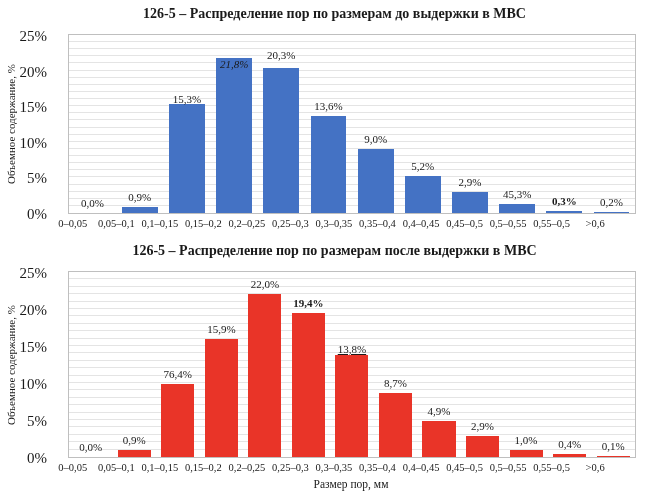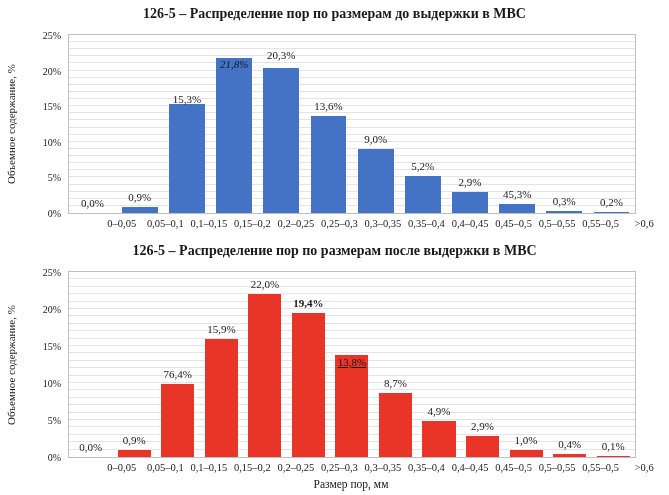--- a/index.html
+++ b/index.html
@@ -21,22 +21,22 @@
   .ylabel{
     position:absolute;top:50%;left:50%;
     transform:translate(-50%,-50%) rotate(-90deg);
     transform-origin:center;
     font-size:11px;white-space:nowrap;color:#1a1a1a;
   }
   .yticks{
     width:46px;flex:none;position:relative;
   }
   .ytick{
-    position:absolute;right:7px;transform:translateY(50%);
-    font-size:10px;line-height:12px;color:#1a1a1a;white-space:nowrap;margin-left:16px;
+    position:absolute;right:21px;transform:translateY(50%);
+    font-size:15px;line-height:12px;color:#1a1a1a;white-space:nowrap;margin-left:16px;
   }
   .plot{
     width:566px;flex:none;position:relative;
     border:1px solid #bfbfbf;background:#ffffff;box-sizing:content-box;
   }
   .gridline{
     position:absolute;left:0;right:0;height:1px;background:#e4e4e4;
   }
   .bars{
     position:absolute;left:0;right:0;top:0;bottom:0;
@@ -45,21 +45,21 @@
   .bar-slot{
     flex:1 1 0;position:relative;height:100%;
     display:flex;align-items:flex-end;justify-content:center;
   }
   .bar{width:76%;min-height:0;}
   .bar-value-label{
     position:absolute;left:50%;transform:translateX(-50%);
     font-size:11px;line-height:13px;white-space:nowrap;color:#1a1a1a;
   }
   .xticklabels{
-    width:566px;margin-left:100px;display:flex;margin-top:4px;
+    width:566px;margin-left:51px;display:flex;margin-top:4px;
   }
   .xtick{
     flex:1 1 0;text-align:center;font-size:10.5px;line-height:12px;
     white-space:nowrap;color:#1a1a1a;
   }
   .xlabel{
     width:566px;margin-left:68px;text-align:center;
     font-size:11.5px;line-height:14px;margin-top:3px;color:#1a1a1a;
   }
   .chart + .chart{margin-top:13px;}
@@ -144,21 +144,21 @@
             <div class="bar-slot">
               <div class="bar" style="height: 20.648px; background: rgb(68, 114, 196);"></div>
               <div class="bar-value-label" style="bottom: 23.648px;">2,9%</div>
             </div>
             <div class="bar-slot">
               <div class="bar" style="height: 8.544px; background: rgb(68, 114, 196);"></div>
               <div class="bar-value-label" style="bottom: 11.544px;">45,3%</div>
             </div>
             <div class="bar-slot">
               <div class="bar" style="height: 2.136px; background: rgb(68, 114, 196);"></div>
-              <div class="bar-value-label" style="bottom: 5.136px;">0,3%</div>
+              <div class="bar-value-label" style="bottom: 5.136px; font-weight: bold;">0,3%</div>
             </div>
             <div class="bar-slot">
               <div class="bar" style="height: 1.424px; background: rgb(68, 114, 196);"></div>
               <div class="bar-value-label" style="bottom: 4.424px;">0,2%</div>
             </div>
           </div>
         </div>
     </div>
     <div class="xticklabels">
         <div class="xtick">0–0,05</div>
@@ -237,21 +237,21 @@
             <div class="bar-slot">
               <div class="bar" style="height: 162.8px; background: rgb(233, 52, 40);"></div>
               <div class="bar-value-label" style="bottom: 165.8px;">22,0%</div>
             </div>
             <div class="bar-slot">
               <div class="bar" style="height: 143.56px; background: rgb(233, 52, 40);"></div>
               <div class="bar-value-label" style="bottom: 146.56px; font-weight: bold;">19,4%</div>
             </div>
             <div class="bar-slot">
               <div class="bar" style="height: 102.12px; background: rgb(233, 52, 40);"></div>
-              <div class="bar-value-label" style="bottom: 88px; text-decoration: underline;">13,8%</div>
+              <div class="bar-value-label" style="bottom: 101px; text-decoration: underline;">13,8%</div>
             </div>
             <div class="bar-slot">
               <div class="bar" style="height: 64.38px; background: rgb(233, 52, 40);"></div>
               <div class="bar-value-label" style="bottom: 67.38px;">8,7%</div>
             </div>
             <div class="bar-slot">
               <div class="bar" style="height: 36.26px; background: rgb(233, 52, 40);"></div>
               <div class="bar-value-label" style="bottom: 39.26px;">4,9%</div>
             </div>
             <div class="bar-slot">

